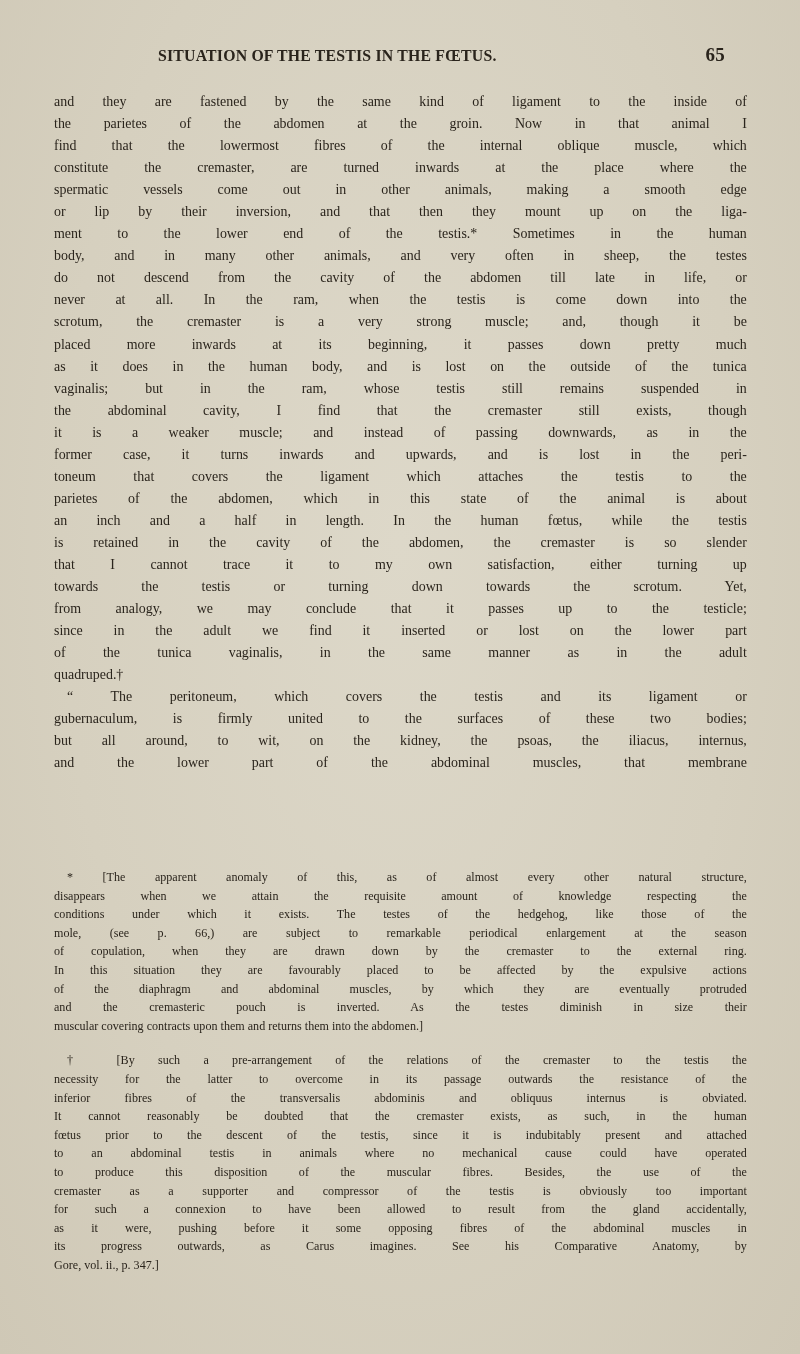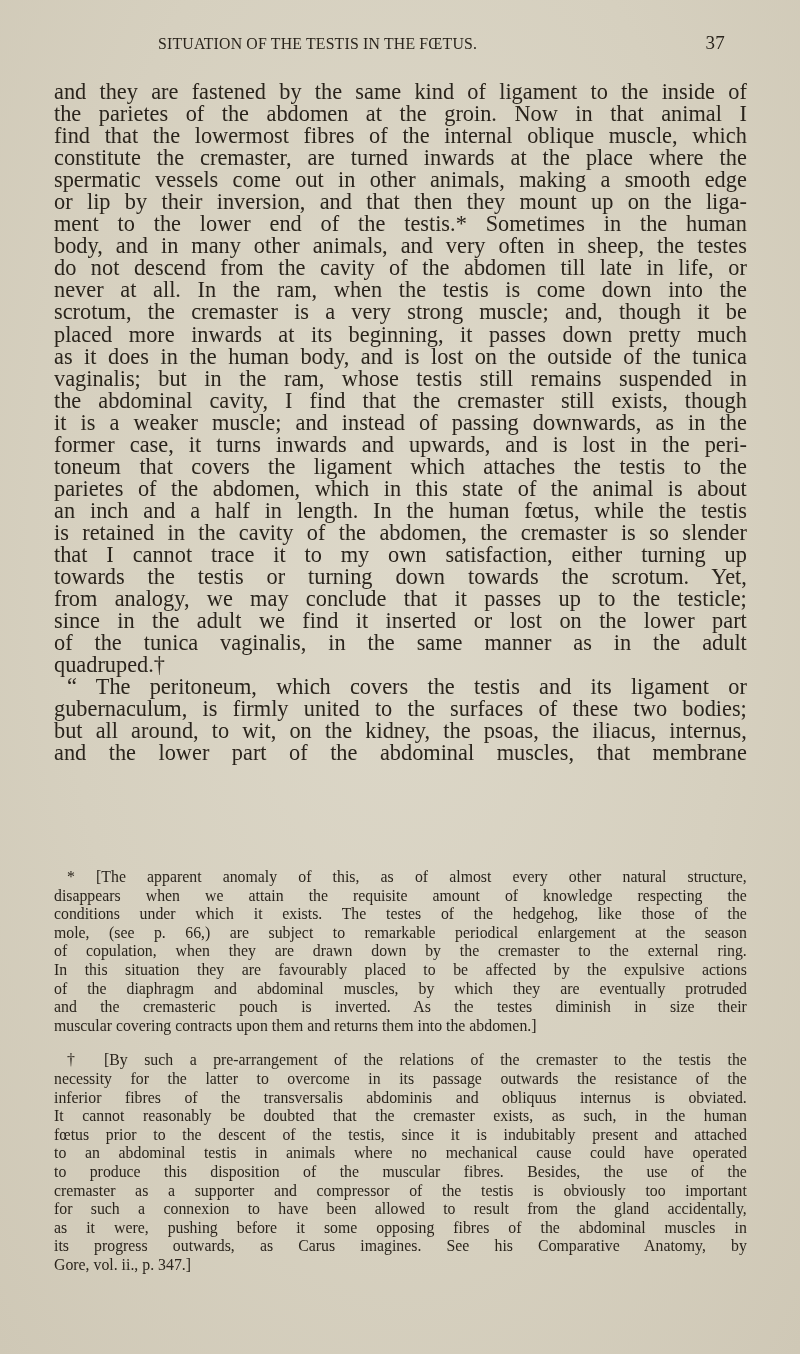--- a/index.html
+++ b/index.html
@@ -6,47 +6,47 @@
   body {
     width: 800px; height: 1354px; overflow: hidden;
     background: #d9d3c3;
     background-image: radial-gradient(ellipse at 50% 40%, #ddd8c9 0%, #d6d0bf 60%, #cfc8b6 100%);
     color: #2a241c;
     font-family: "Liberation Serif", "DejaVu Serif", serif;
     position: relative;
   }
   .page { position: absolute; left: 54px; top: 0; width: 693px; }
   .running-head {
-    position: absolute; top: 34px; left: 54px; width: 693px; height: 22px;
-    font-size: 17px; letter-spacing: 0.2px;
+    position: absolute; top: 46px; left: 54px; width: 693px; height: 22px;
+    font-size: 17px; letter-spacing: 0.2px; font-weight: bold;
   }
   .running-head .title { position: absolute; left: 104px; top: 0; transform: scaleX(0.93); transform-origin: left; }
   .running-head .pageno { position: absolute; right: 22px; top: -2px; font-size: 19px; }
   .body-text {
-    position: absolute; top: 80px; left: 0; width: 693px;
-    font-size: 24px; line-height: 22.05px;
+    position: absolute; top: 90px; left: 0; width: 693px;
+    font-size: 15px; line-height: 22.05px;
   }
   .body-text .line, .notes .line {
     display: block; white-space: nowrap; text-align: justify; text-align-last: justify;
     transform-origin: left; transform: scaleX(0.93); width: 107.5%;
   }
   .body-text .line.last, .notes .line.last { text-align-last: left; }
   .body-text .line.indent, .notes .line.indent { padding-left: 14px; box-sizing: border-box; }
   .notes {
     position: absolute; top: 868px; left: 0; width: 693px;
-    font-size: 17px; line-height: 18.6px; font-family: Liberation Serif, serif;
+    font-size: 13px; line-height: 18.6px; font-family: Liberation Serif, serif;
   }
   .notes .note + .note { margin-top: 16px; }
 </style>
 </head>
 <body>
 
 <div class="running-head">
   <span class="title">SITUATION OF THE TESTIS IN THE FŒTUS.</span>
-  <span class="pageno">37</span>
+  <span class="pageno">65</span>
 </div>
 
 <div class="page">
   <div class="body-text">
     <span class="line">and they are fastened by the same kind of ligament to the inside of</span>
     <span class="line">the parietes of the abdomen at the groin. Now in that animal I</span>
     <span class="line">find that the lowermost fibres of the internal oblique muscle, which</span>
     <span class="line">constitute the cremaster, are turned inwards at the place where the</span>
     <span class="line">spermatic vessels come out in other animals, making a smooth edge</span>
     <span class="line">or lip by their inversion, and that then they mount up on the liga-</span>

